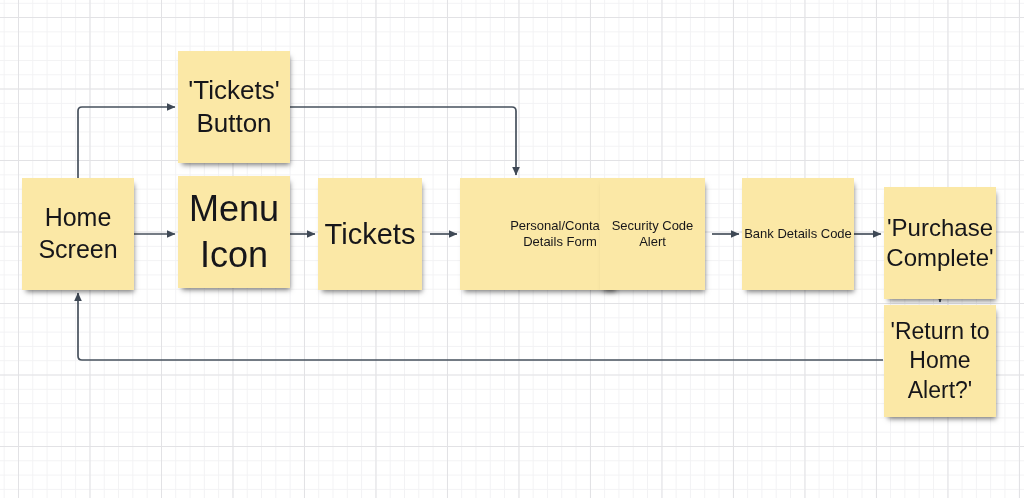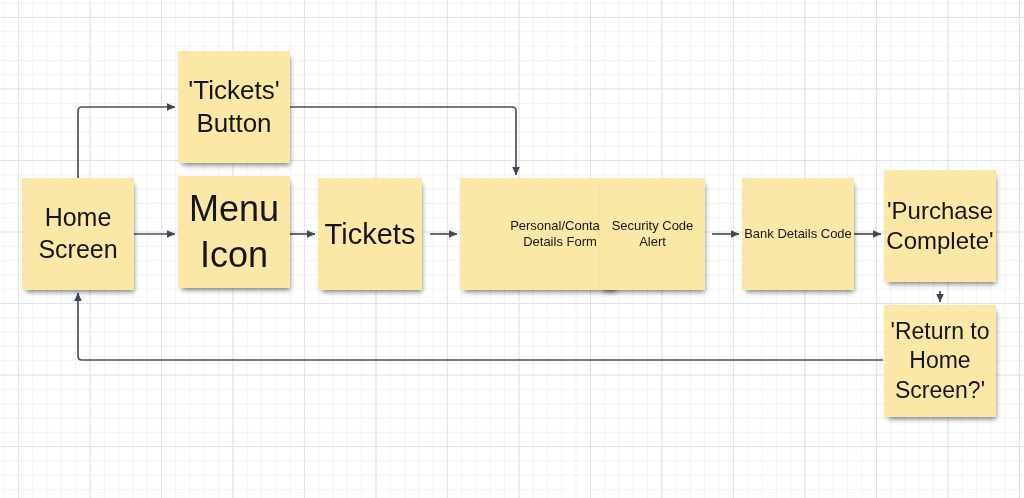--- a/index.html
+++ b/index.html
@@ -59,19 +59,19 @@
       <div class="note" style="left: 178px; top: 51px; width: 112px; height: 112px; font-size: 26px;"><span class="note-label">'Tickets'
 Button</span></div>
       <div class="note" style="left: 178px; top: 176px; width: 112px; height: 112px; font-size: 36px;"><span class="note-label">Menu
 Icon</span></div>
       <div class="note" style="left: 318px; top: 178px; width: 104px; height: 112px; font-size: 29px;"><span class="note-label">Tickets</span></div>
       <div class="note" style="left: 460px; top: 178px; width: 112px; height: 112px; font-size: 13px; padding-left: 44px;"><span class="note-label">Personal/Contact
 Details Form</span></div>
       <div class="note" style="left: 600px; top: 178px; width: 105px; height: 112px; font-size: 13px;"><span class="note-label">Security Code
 Alert</span></div>
       <div class="note" style="left: 742px; top: 178px; width: 112px; height: 112px; font-size: 13px;"><span class="note-label">Bank Details Code</span></div>
-      <div class="note" style="left: 884px; top: 170px; width: 112px; height: 112px; font-size: 24px;"><span class="note-label">'Purchase
+      <div class="note" style="left: 884px; top: 187px; width: 112px; height: 112px; font-size: 24px;"><span class="note-label">'Purchase
 Complete'</span></div>
       <div class="note" style="left: 884px; top: 305px; width: 112px; height: 112px; font-size: 23px;"><span class="note-label">'Return to
 Home
-Screen?'</span></div>
+Alert?'</span></div>
     </div>
 </div>
 
 </body></html>

